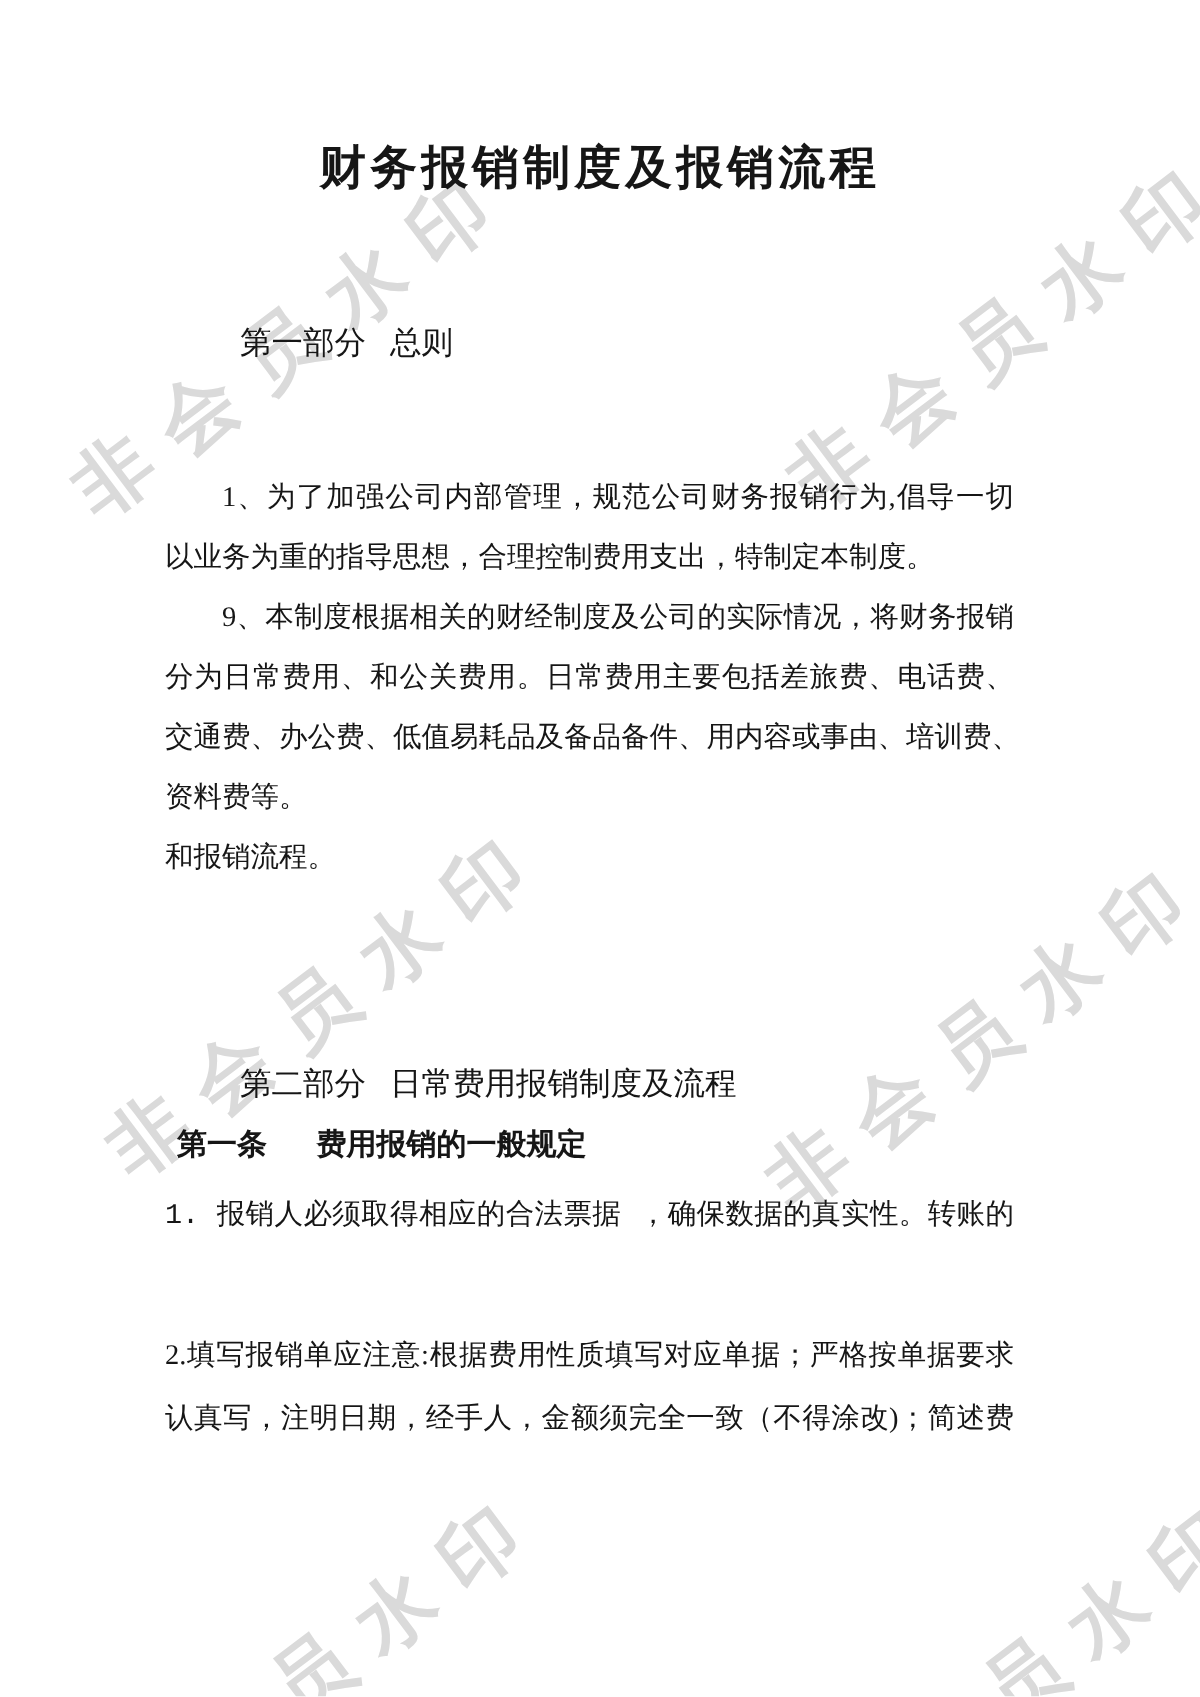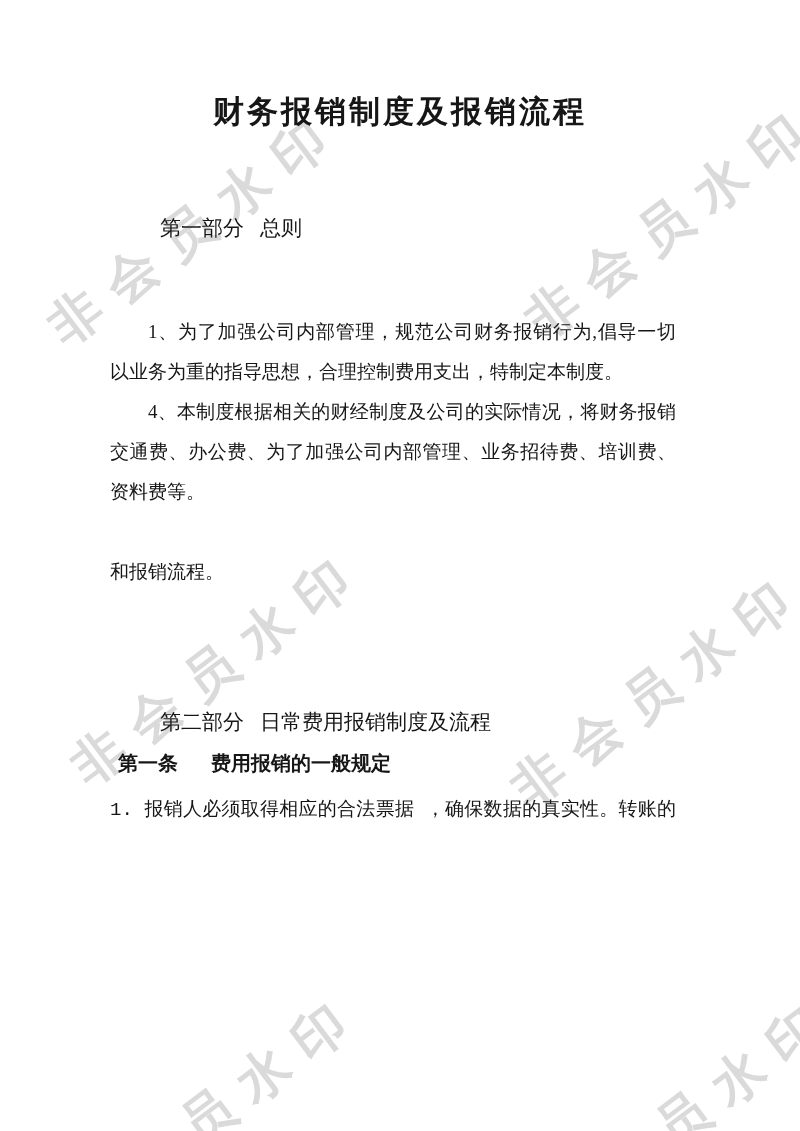--- a/index.html
+++ b/index.html
@@ -99,38 +99,41 @@
       <span>第一部分</span><span class="gap">总则</span>
     </div>
 
 
     <div class="para para1">
       <div class="line indent">1、为了加强公司内部管理，规范公司财务报销行为,倡导一切</div>
       <div class="line last">以业务为重的指导思想，合理控制费用支出，特制定本制度。</div>
     </div>
 
     <div class="para para2">
-      <div class="line indent">4、本制度根据相关的财经制度及公司的实际情况，将财务报销</div>
-      <div class="line">交通费、办公费、为了加强公司内部管理、业务招待费、培训费、</div>
+      <div class="line indent">9、本制度根据相关的财经制度及公司的实际情况，将财务报销</div>
+      <div class="line">分为日常费用、和公关费用。日常费用主要包括差旅费、电话费、</div>
+      <div class="line">交通费、办公费、低值易耗品及备品备件、用内容或事由、培训费、</div>
       <div class="line last">资料费等。</div>
     </div>
 
     <div class="para para3">
       <div class="line last">和报销流程。</div>
     </div>
 
     <div class="part-heading part2-heading">
       <span>第二部分</span><span class="gap">日常费用报销制度及流程</span>
     </div>
 
     <div class="sub-heading art1-heading">
       <span>第一条</span><span class="gap">费用报销的一般规定</span>
     </div>
 
     <div class="para para4">
       <div class="line">1. 报销人必须取得相应的合法票据 ，确保数据的真实性。转账的</div>
     </div>
 
     <div class="para para5">
+      <div class="line">2.填写报销单应注意:根据费用性质填写对应单据；严格按单据要求</div>
+      <div class="line">认真写，注明日期，经手人，金额须完全一致（不得涂改)；简述费</div>
     </div>
 
   </div>
 </div>
 
 </body></html>

